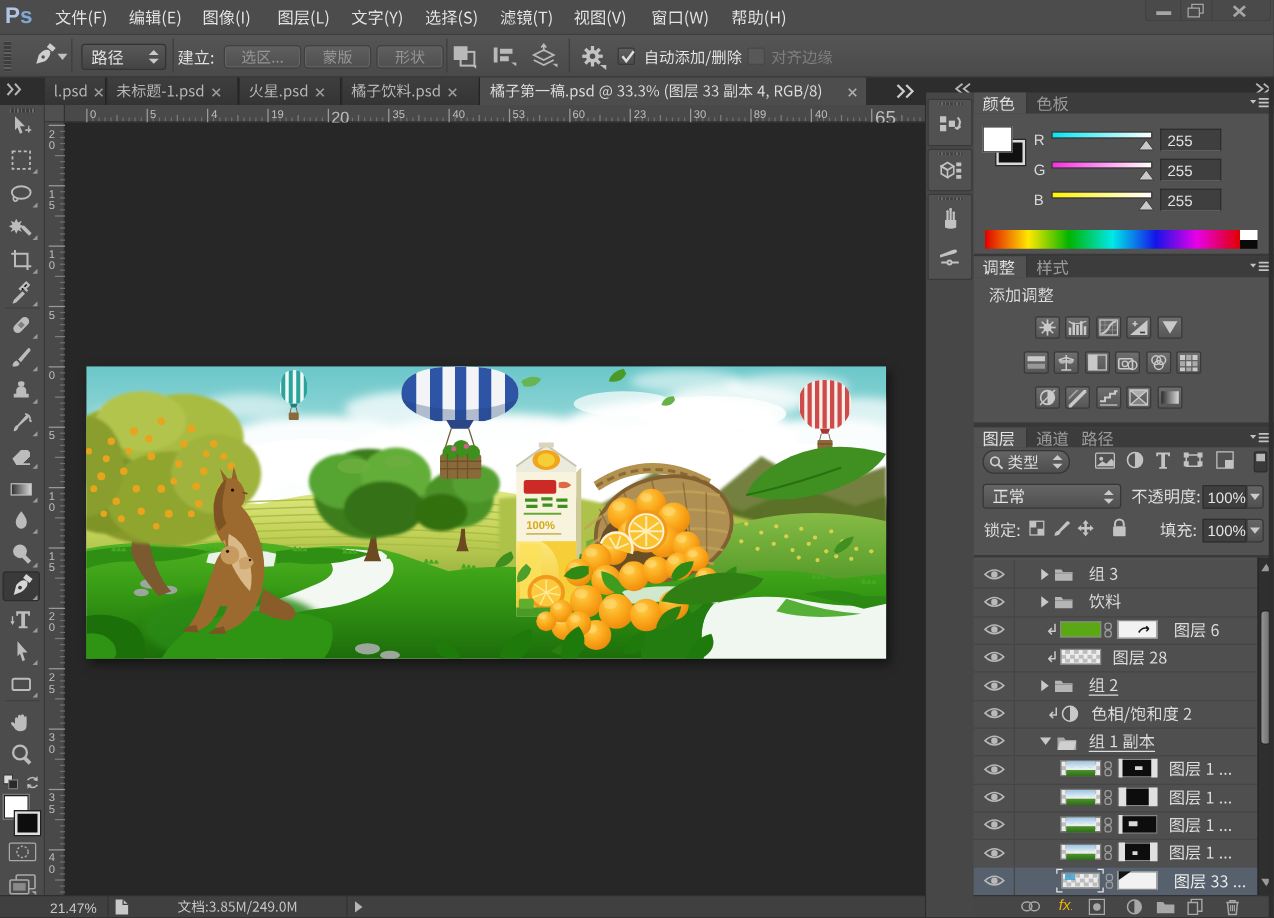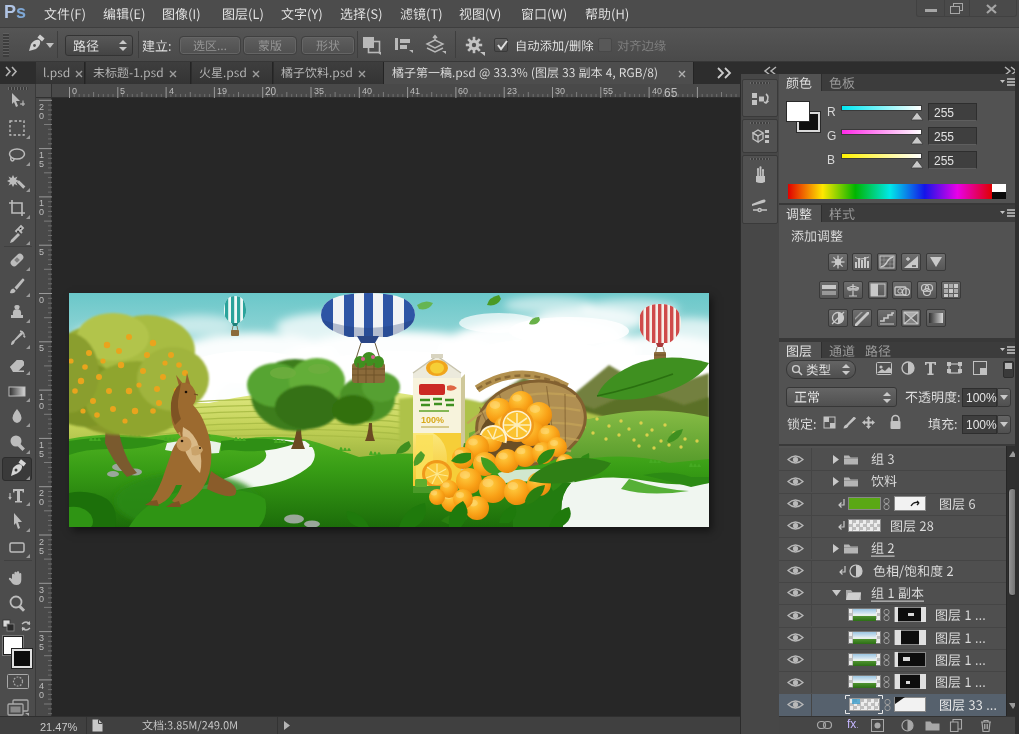--- a/index.html
+++ b/index.html
@@ -762,30 +762,30 @@
       <rect x="664.2" y="10" width="1" height="3" fill="#6e6e6e"></rect>
       <rect x="673.9" y="10" width="1" height="3" fill="#6e6e6e"></rect>
       <rect x="678.7" y="10" width="1" height="3" fill="#6e6e6e"></rect>
       <rect x="683.5" y="10" width="1" height="3" fill="#6e6e6e"></rect>
       <rect x="688.4" y="10" width="1" height="3" fill="#6e6e6e"></rect>
     </svg>
     <div class="abs" style="left:72px;top:86px;font-size:9px;color:#bdbdbd">0</div>
     <div class="abs" style="left:120px;top:86px;font-size:9px;color:#bdbdbd">5</div>
     <div class="abs" style="left:169px;top:86px;font-size:9px;color:#bdbdbd">4</div>
     <div class="abs" style="left:217px;top:86px;font-size:9px;color:#bdbdbd">19</div>
-    <div class="abs" style="left:265px;top:86px;font-size:10px;color:#bdbdbd">20</div>
+    <div class="abs" style="left:265px;top:86px;font-size:13px;color:#bdbdbd">20</div>
     <div class="abs" style="left:314px;top:86px;font-size:9px;color:#bdbdbd">35</div>
     <div class="abs" style="left:362px;top:86px;font-size:9px;color:#bdbdbd">40</div>
-    <div class="abs" style="left:410px;top:86px;font-size:9px;color:#bdbdbd">41</div>
+    <div class="abs" style="left:410px;top:86px;font-size:9px;color:#bdbdbd">53</div>
     <div class="abs" style="left:458px;top:86px;font-size:9px;color:#bdbdbd">60</div>
     <div class="abs" style="left:507px;top:86px;font-size:9px;color:#bdbdbd">23</div>
     <div class="abs" style="left:555px;top:86px;font-size:9px;color:#bdbdbd">30</div>
-    <div class="abs" style="left:603px;top:86px;font-size:9px;color:#bdbdbd">55</div>
+    <div class="abs" style="left:603px;top:86px;font-size:9px;color:#bdbdbd">89</div>
     <div class="abs" style="left:652px;top:86px;font-size:9px;color:#bdbdbd">40</div>
-    <div class="abs" style="left:664px;top:86px;font-size:12px;color:#bdbdbd">65</div>
+    <div class="abs" style="left:700px;top:86px;font-size:15px;color:#bdbdbd">65</div>
     <svg class="ic" style="left:36px;top:98px" width="16" height="618">
       <rect width="16" height="618" fill="#494949"></rect>
       <rect x="15" width="1" height="618" fill="#2f2f2f"></rect>
       <rect x="3" y="1.8" width="13" height="1" fill="#9a9a9a"></rect>
       <rect x="3" y="50.1" width="13" height="1" fill="#9a9a9a"></rect>
       <rect x="3" y="98.4" width="13" height="1" fill="#9a9a9a"></rect>
       <rect x="3" y="146.7" width="13" height="1" fill="#9a9a9a"></rect>
       <rect x="3" y="195.0" width="13" height="1" fill="#9a9a9a"></rect>
       <rect x="3" y="243.3" width="13" height="1" fill="#9a9a9a"></rect>
       <rect x="3" y="291.6" width="13" height="1" fill="#9a9a9a"></rect>
@@ -2080,21 +2080,21 @@
     </svg>
     <svg class="ic" style="left:1009px;top:703px" width="8" height="6">
       <path d="M0 0 H8 L4 6 Z" fill="#9a9a9a"></path>
     </svg>
     <div class="abs" style="left:1008px;top:488px;width:9px;height:108px;background:linear-gradient(90deg,#939393,#6e6e6e);border-radius:4px;border:1px solid #262626"></div>
     <div class="abs" style="left:779px;top:716px;width:240px;height:18px;background:#464646;border-top:1px solid #333"></div>
     <svg class="ic" style="left:817px;top:721px" width="15" height="8">
       <rect x="0.5" y="0.5" width="8" height="7" rx="3.5" fill="none" stroke="#a8a8a8" stroke-width="1.2"></rect>
       <rect x="6.5" y="0.5" width="8" height="7" rx="3.5" fill="none" stroke="#a8a8a8" stroke-width="1.2"></rect>
     </svg>
-    <div class="abs" style="left:847px;top:717px;font-size:12px;color:#c4b5fd">fx<span style="font-size:8px">.</span></div>
+    <div class="abs" style="left:847px;top:717px;font-size:12px;font-style:italic;color:#eab308">fx<span style="font-size:8px">.</span></div>
     <svg class="ic" style="left:871px;top:719px" width="13" height="13">
       <rect x="0.5" y="0.5" width="12" height="12" fill="none" stroke="#a8a8a8"></rect>
       <circle cx="6.5" cy="6.5" r="3" fill="#a8a8a8"></circle>
     </svg>
     <svg class="ic" style="left:901px;top:719px" width="13" height="13">
       <circle cx="6.5" cy="6.5" r="5.5" fill="none" stroke="#a8a8a8" stroke-width="1.2"></circle>
       <path d="M6.5 1 a5.5 5.5 0 0 1 0 11 Z" fill="#a8a8a8"></path>
     </svg>
     <svg class="ic" style="left:925px;top:720px" width="15" height="11">
       <path d="M0.5 1.5 h5 l1.5 2 H14.5 v7 H0.5 Z" fill="#a8a8a8"></path>

